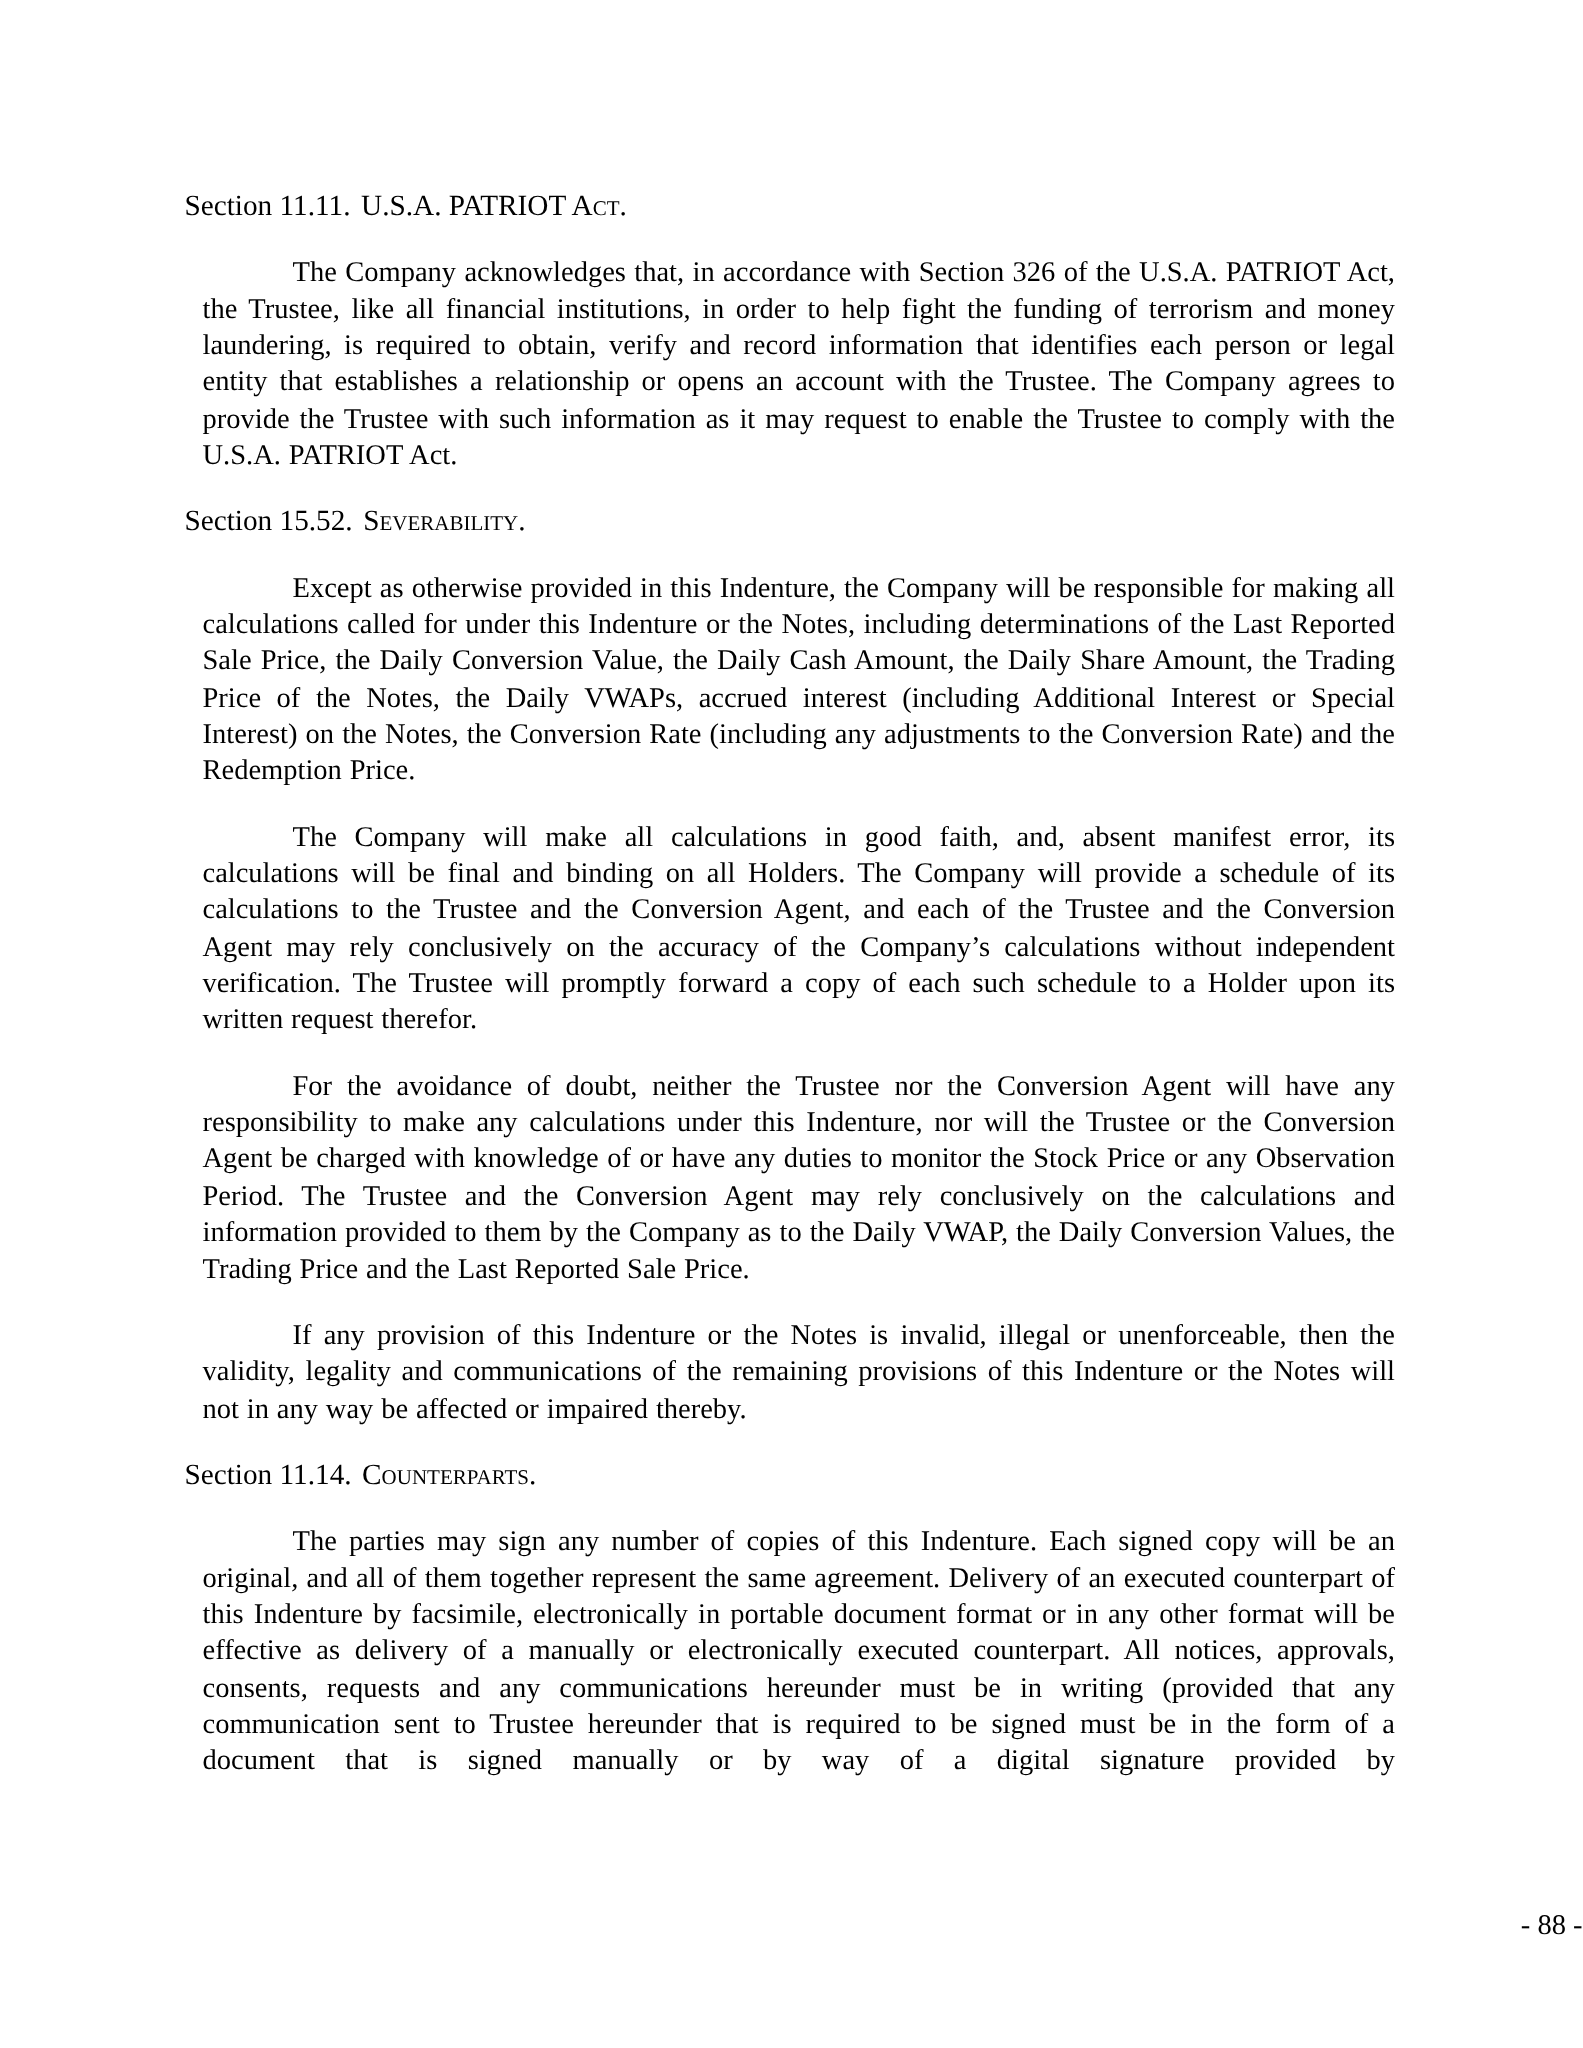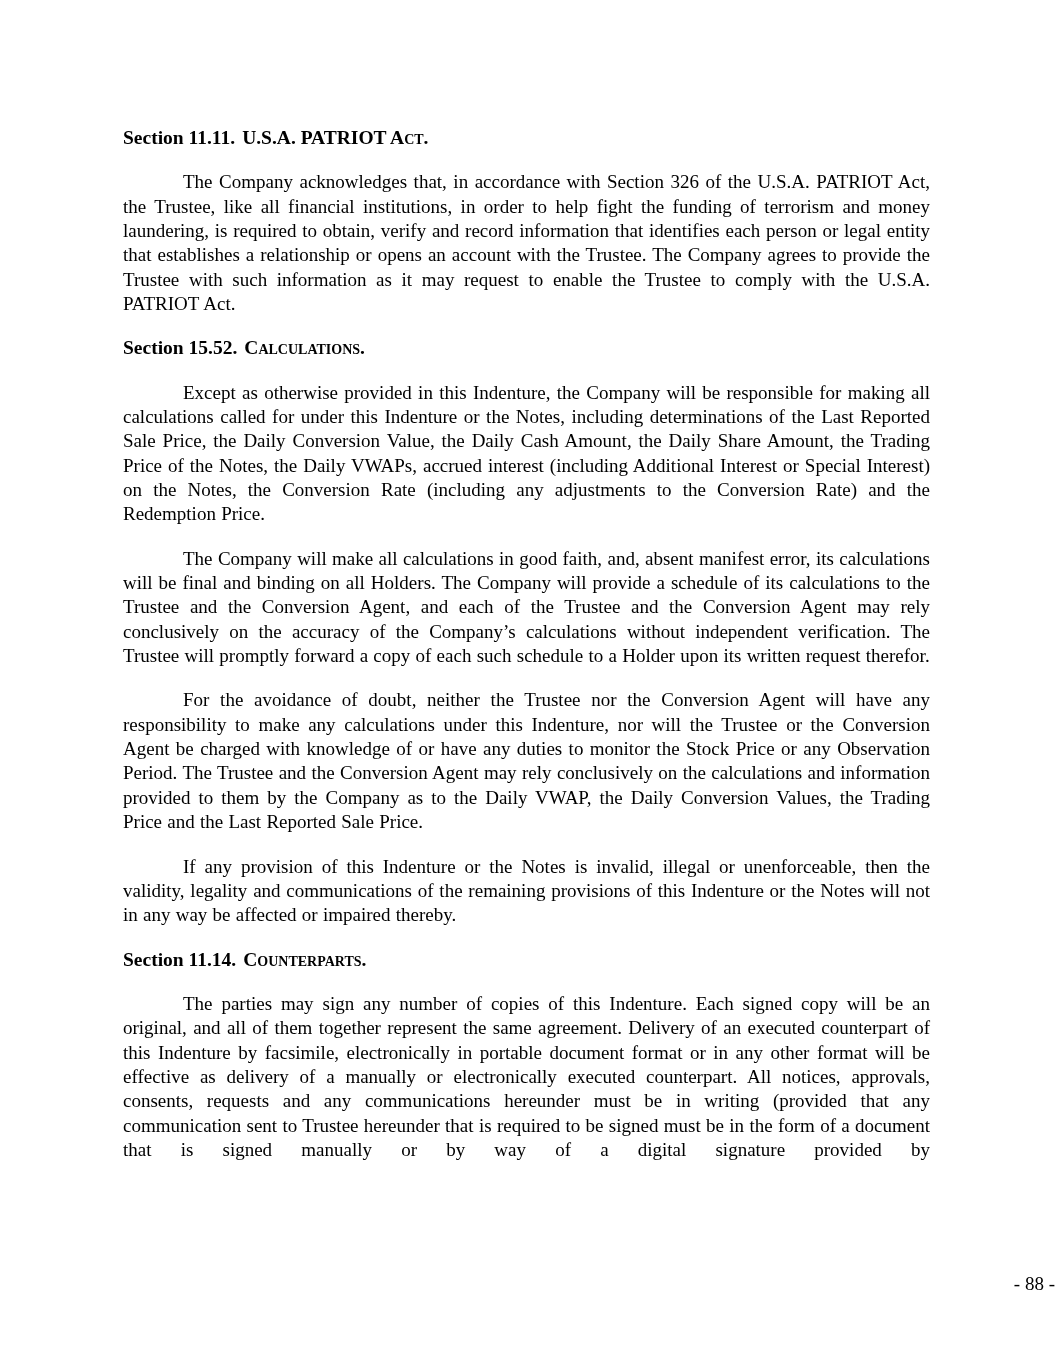--- a/index.html
+++ b/index.html
@@ -16,34 +16,34 @@
     overflow: hidden;
   }
   .page {
     position: absolute;
     left: 123px;
     top: 126px;
     width: 807px;
   }
   .heading {
     font-size: 19.5px;
-    font-weight: bold;
+    font-weight: normal;
     line-height: 24.3px;
     margin: 0 0 20px 0;
   }
   .heading .section-title {
     font-variant: small-caps;
     margin-left: 7px;
   }
   .para {
     font-size: 19px;
     line-height: 24.35px;
     text-align: justify;
     text-indent: 60px;
-    margin: 0 0 20px 0;
+    margin: 0 0 20px 12px;
     word-spacing: 0.5px;
   }
   .para.continued {
     text-align-last: justify;
   }
   .footer {
     position: absolute;
     left: 0;
     top: 1272px;
     width: 1055px;
@@ -56,21 +56,21 @@
 <body>
 
 <div class="page">
 
   <div class="section">
     <h2 class="heading"><span class="section-label">Section 11.11.</span><span class="section-title">U.S.A. PATRIOT Act.</span></h2>
     <p class="para">The Company acknowledges that, in accordance with Section 326 of the U.S.A. PATRIOT Act, the Trustee, like all financial institutions, in order to help fight the funding of terrorism and money laundering, is required to obtain, verify and record information that identifies each person or legal entity that establishes a relationship or opens an account with the Trustee. The Company agrees to provide the Trustee with such information as it may request to enable the Trustee to comply with the U.S.A. PATRIOT Act.</p>
   </div>
 
   <div class="section">
-    <h2 class="heading"><span class="section-label">Section 15.52.</span><span class="section-title">Calculations.</span></h2>
+    <h2 class="heading"><span class="section-label">Section 15.52.</span><span class="section-title">Severability.</span></h2>
     <p class="para">Except as otherwise provided in this Indenture, the Company will be responsible for making all calculations called for under this Indenture or the Notes, including determinations of the Last Reported Sale Price, the Daily Conversion Value, the Daily Cash Amount, the Daily Share Amount, the Trading Price of the Notes, the Daily VWAPs, accrued interest (including Additional Interest or Special Interest) on the Notes, the Conversion Rate (including any adjustments to the Conversion Rate) and the Redemption Price.</p>
     <p class="para">The Company will make all calculations in good faith, and, absent manifest error, its calculations will be final and binding on all Holders. The Company will provide a schedule of its calculations to the Trustee and the Conversion Agent, and each of the Trustee and the Conversion Agent may rely conclusively on the accuracy of the Company’s calculations without independent verification. The Trustee will promptly forward a copy of each such schedule to a Holder upon its written request therefor.</p>
     <p class="para">For the avoidance of doubt, neither the Trustee nor the Conversion Agent will have any responsibility to make any calculations under this Indenture, nor will the Trustee or the Conversion Agent be charged with knowledge of or have any duties to monitor the Stock Price or any Observation Period. The Trustee and the Conversion Agent may rely conclusively on the calculations and information provided to them by the Company as to the Daily VWAP, the Daily Conversion Values, the Trading Price and the Last Reported Sale Price.</p>
   </div>
 
   <div class="section">
     <p class="para">If any provision of this Indenture or the Notes is invalid, illegal or unenforceable, then the validity, legality and communications of the remaining provisions of this Indenture or the Notes will not in any way be affected or impaired thereby.</p>
   </div>
 
   <div class="section">

